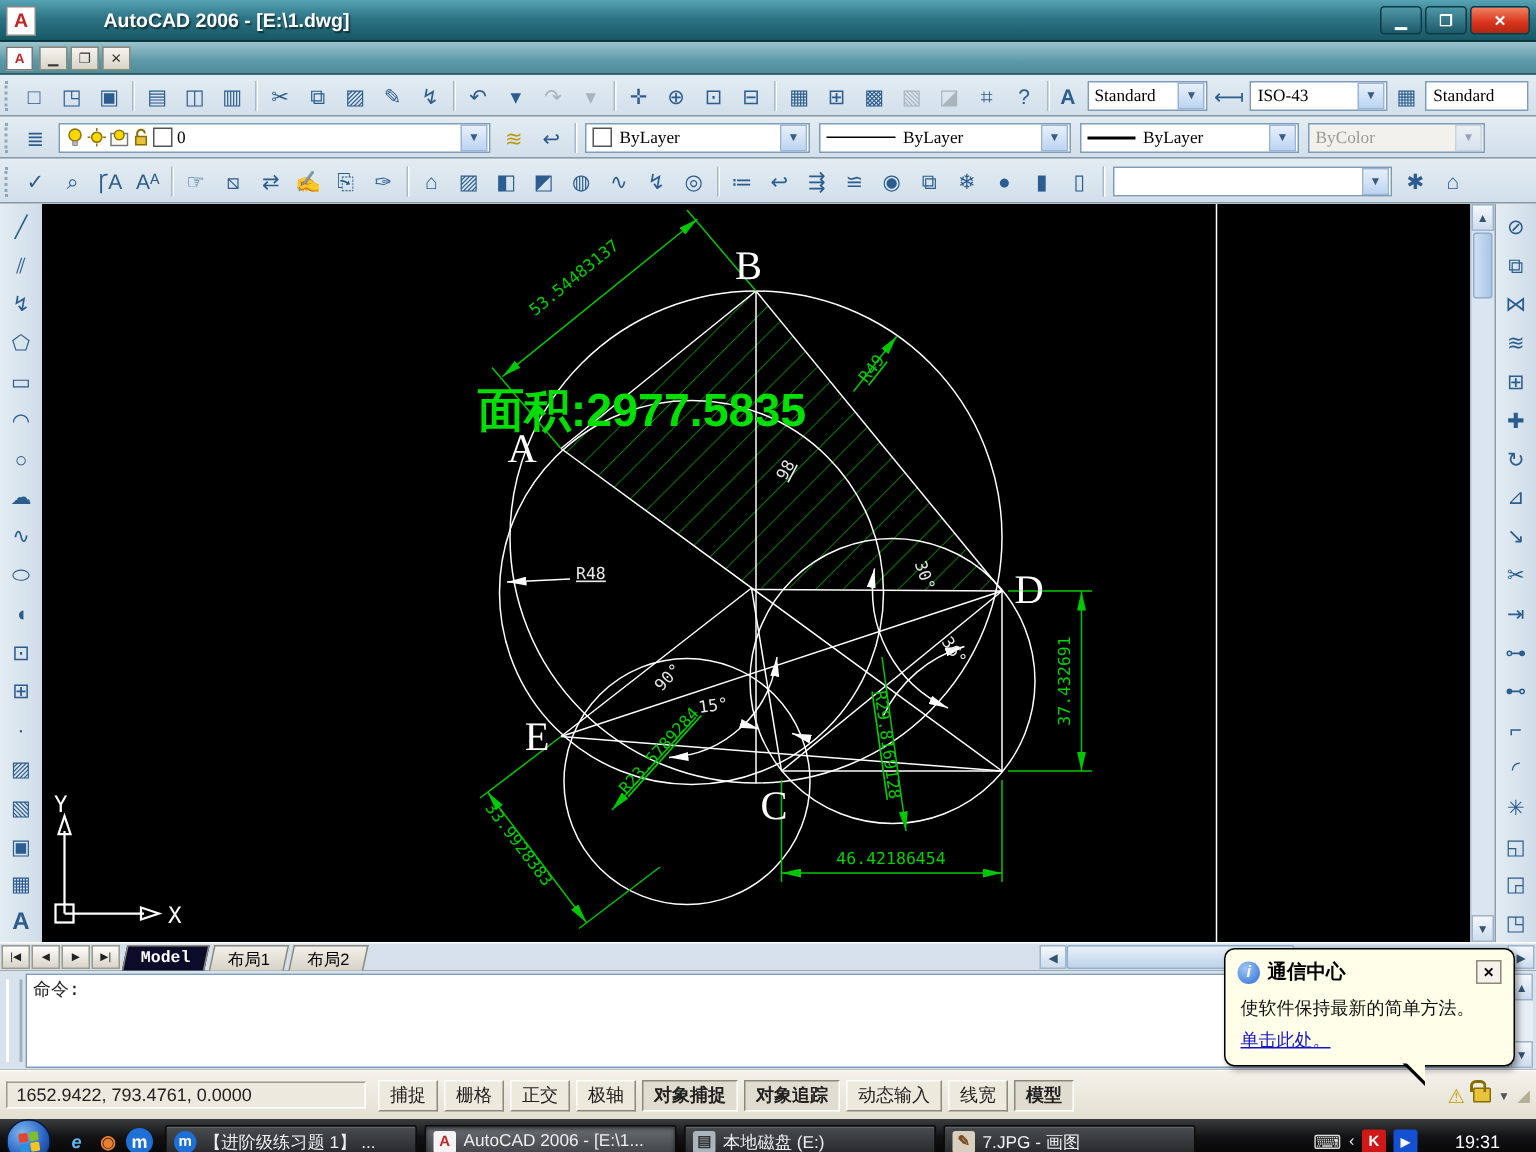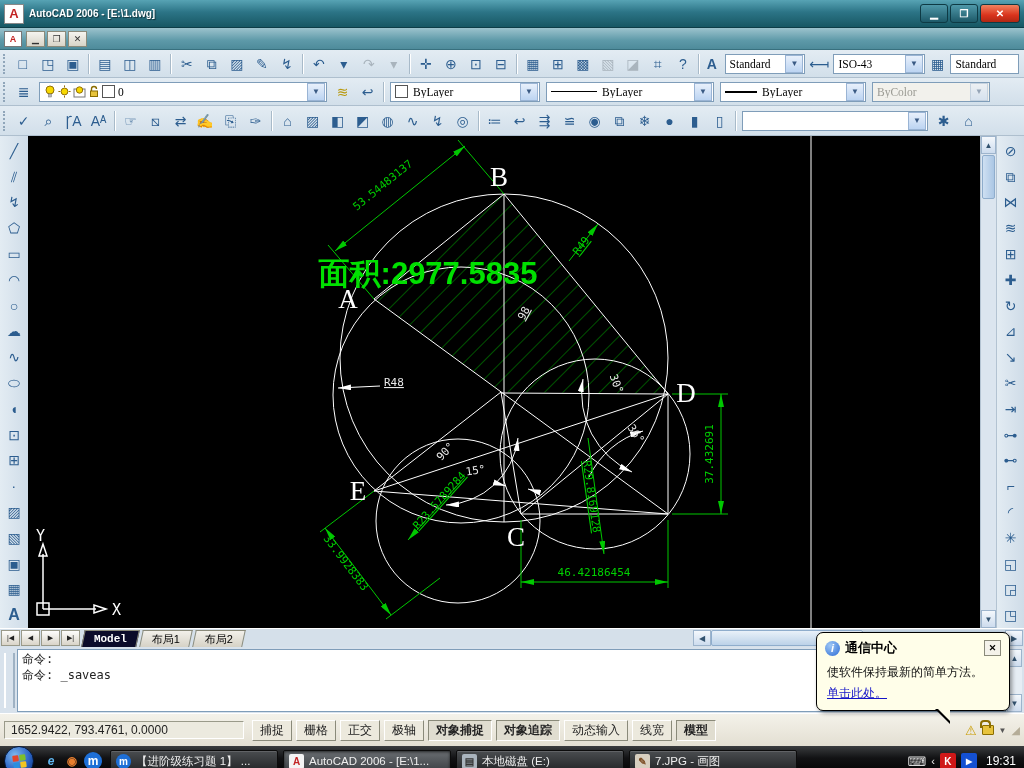--- a/index.html
+++ b/index.html
@@ -4,21 +4,21 @@
 <style>
   html,body{margin:0;padding:0;width:1024px;height:768px;overflow:hidden;background:#000;
     font-family:"Liberation Sans",sans-serif;font-size:12px;-webkit-font-smoothing:antialiased;}
   .win{width:1024px;height:768px;display:flex;flex-direction:column;}
 
   
   .titlebar{height:28px;flex:0 0 28px;display:flex;align-items:center;padding:0 4px;
     background:linear-gradient(#57a3b4,#2c7486 45%,#175763);border-bottom:1px solid #0d3d47;box-sizing:border-box;}
   .appicon{width:18px;height:18px;background:#fff;border:1px solid #888;color:#c22525;font-weight:bold;
     font-size:13px;display:flex;align-items:center;justify-content:center;margin-right:5px;}
-  .title{color:#fff;font-weight:bold;font-size:10px;text-shadow:1px 1px 1px #0008;flex:1;}
+  .title{color:#fff;font-weight:bold;font-size:13px;text-shadow:1px 1px 1px #0008;flex:1;margin-left:40px;}
   .winbtns{display:flex;gap:2px;}
   .wb{width:26px;height:17px;border-radius:3px;display:flex;align-items:center;justify-content:center;
     color:#fff;font-size:10px;font-weight:bold;border:1px solid #0e3a44;cursor:default;}
   .wb.min,.wb.max{background:linear-gradient(#4f98a9,#1d5968);}
   .wb.close{background:linear-gradient(#f0825f,#d9331c 60%,#b02713);width:38px;}
 
   
   .menubar{height:22px;flex:0 0 22px;display:flex;align-items:center;
     background:linear-gradient(#9cc3cd,#5d99a8 60%,#4e8b9b);border-bottom:1px solid #38707e;padding:0 2px;box-sizing:border-box;}
   .mdiicon{width:16px;height:14px;background:#fff;border:1px solid #777;color:#c22525;font-size:9px;font-weight:bold;
@@ -121,21 +121,21 @@
     box-shadow:inset 0 1px 0 #ffffff22;}
   .task.active{background:linear-gradient(#6a6e72,#3c4044);box-shadow:inset 0 1px 3px #000a;}
   .task .tico{width:15px;height:15px;flex:0 0 15px;border-radius:2px;display:flex;align-items:center;justify-content:center;
     font-size:10px;font-weight:bold;}
   .task .tlabel{white-space:nowrap;overflow:hidden;}
   .tray2{display:flex;align-items:center;gap:5px;color:#fff;}
   .kb{color:#ddd;font-size:13px;}
   .chv{color:#eee;font-size:11px;}
   .badge{width:16px;height:16px;border-radius:2px;display:flex;align-items:center;justify-content:center;
     color:#fff;font-size:10px;font-weight:bold;}
-  .clock{font-size:12px;color:#fff;margin:0 4px;}
+  .clock{font-size:12px;color:#fff;margin:0 20px;}
 
   
   .balloon{position:absolute;left:816px;top:632px;width:176px;z-index:60;background:#fffee9;border:1px solid #000;
     border-radius:7px;padding:6px 8px;box-shadow:2px 2px 4px #0006;}
   .balloon .tail{position:absolute;left:118px;bottom:-14px;width:0;height:0;
     border-top:15px solid #000;border-left:15px solid transparent;}
   .balloon .tail:after{content:"";position:absolute;left:-13px;top:-16px;width:0;height:0;
     border-top:13px solid #fffee9;border-left:13px solid transparent;}
   .bhead{display:flex;align-items:center;gap:5px;}
   .binfo{width:15px;height:15px;border-radius:50%;background:radial-gradient(circle at 35% 30%,#9fc8f5,#2b6bd5);
@@ -699,21 +699,20 @@
       <div class="htrack"></div>
       <div class="sbtn" style="width:16px;height:auto">▶</div>
     </div>
   </div>
 
   <div class="cmdarea">
     <div class="cmdgrip"></div>
     <div class="cmdbox">
       <div id="cmdhist">
           <div class="cline">命令:</div>
-          <div class="cline">命令: _saveas</div>
         </div>
       <div class="cmdprompt">命令:</div>
     </div>
     <div class="cmdscroll">
       <div class="sbtn">▲</div>
       <div class="sbtn">▼</div>
     </div>
   </div>
 
   <div class="statusbar">

